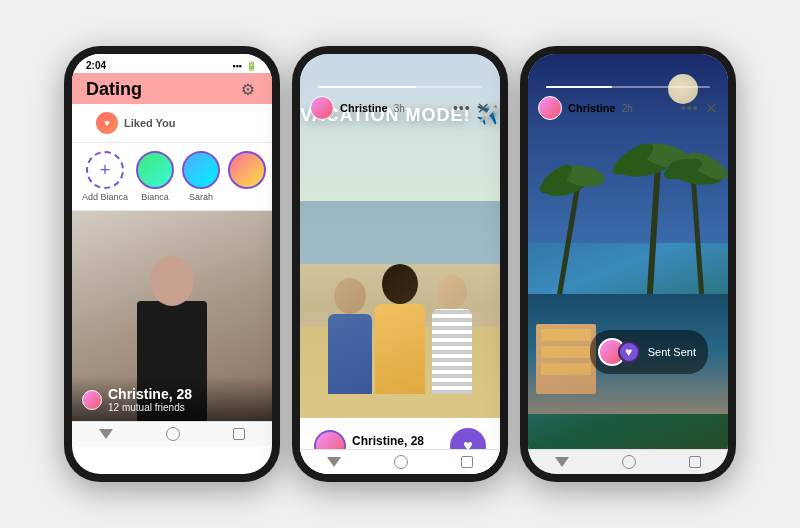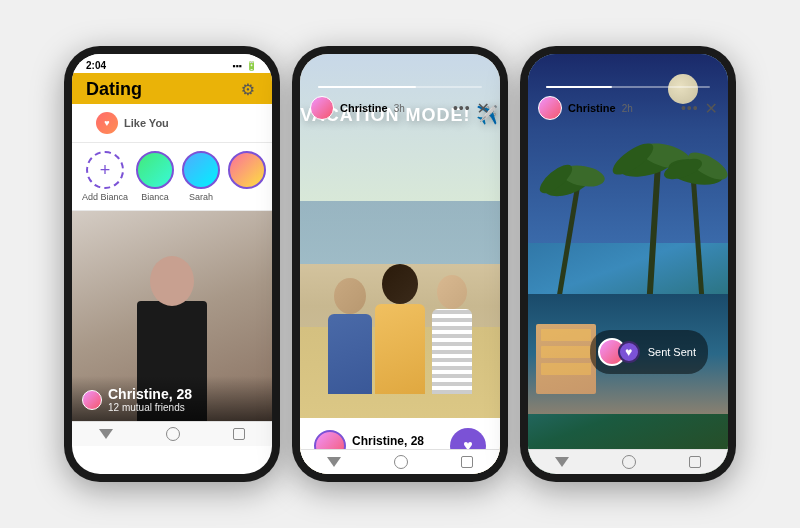--- a/index.html
+++ b/index.html
@@ -60,21 +60,21 @@
       gap: 3px;
       align-items: center;
     }
 
     
     .dating-header {
       display: flex;
       justify-content: space-between;
       align-items: center;
       padding: 6px 14px 4px;
-      background: #eab308;
+      background: #fca5a5;
     }
 
     .dating-title {
       font-size: 18px;
       font-weight: 700;
       color: #000;
     }
 
     .gear-icon {
       width: 20px;
@@ -543,21 +543,21 @@
       </div>
 
       <div class="dating-header">
         <span class="dating-title">Dating</span>
         <div class="gear-icon">⚙</div>
       </div>
 
       <div class="tab-bar">
         <div class="tab-item tab-liked">
           <div class="tab-liked-avatar">♥</div>
-          <span>Like You</span>
+          <span>Liked You</span>
         </div>
       </div>
 
       <div class="stories-row">
         <div class="story-item">
           <div class="story-add">+</div>
           <span class="story-label">Add Bianca</span>
         </div>
         <div class="story-item">
           <div class="story-avatar story-ring av-bianca"></div>

